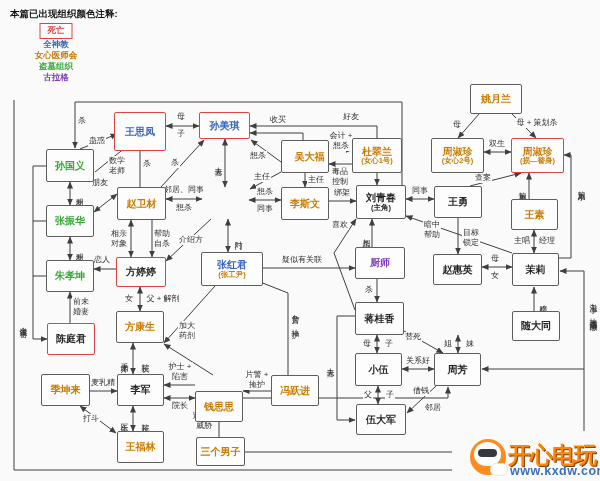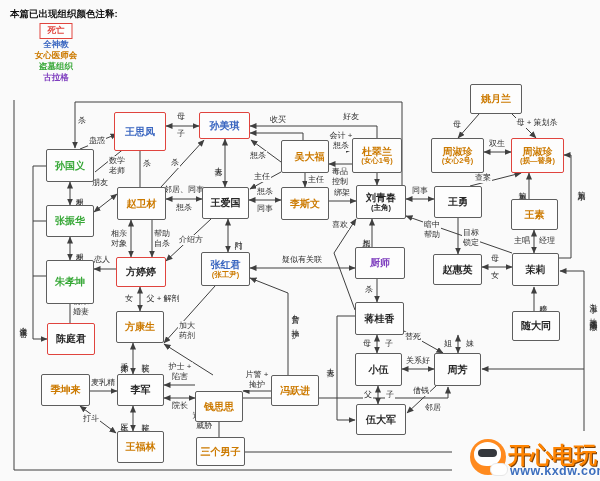--- a/index.html
+++ b/index.html
@@ -242,56 +242,53 @@
     <div class="node dead" style="left: 511px; top: 138px; width: 53px; height: 35px;">
       <div class="nlabel" style="color: rgb(204, 122, 0);">周淑珍</div>
       <div class="nsub" style="color: rgb(204, 122, 0);">(损—替身)</div>
     </div>
     <div class="node" style="left: 46px; top: 149px; width: 48px; height: 33px;">
       <div class="nlabel" style="color: rgb(56, 168, 56);">孙国义</div>
     </div>
     <div class="node" style="left: 117px; top: 187px; width: 49px; height: 33px;">
       <div class="nlabel" style="color: rgb(204, 122, 0);">赵卫材</div>
     </div>
-    <div class="node" style="left: 202px; top: 187px; width: 47px; height: 32px;">
-      <div class="nlabel" style="color: rgb(38, 38, 38);">王爱国</div>
-    </div>
     <div class="node" style="left: 281px; top: 187px; width: 48px; height: 33px;">
       <div class="nlabel" style="color: rgb(204, 122, 0);">李斯文</div>
     </div>
     <div class="node" style="left: 356px; top: 185px; width: 50px; height: 34px;">
       <div class="nlabel" style="color: rgb(38, 38, 38);">刘青春</div>
       <div class="nsub" style="color: rgb(38, 38, 38);">(主角)</div>
     </div>
     <div class="node" style="left: 434px; top: 186px; width: 48px; height: 32px;">
       <div class="nlabel" style="color: rgb(38, 38, 38);">王勇</div>
     </div>
     <div class="node" style="left: 511px; top: 199px; width: 47px; height: 31px;">
       <div class="nlabel" style="color: rgb(204, 122, 0);">王素</div>
     </div>
     <div class="node" style="left: 46px; top: 205px; width: 48px; height: 32px;">
       <div class="nlabel" style="color: rgb(56, 168, 56);">张振华</div>
     </div>
     <div class="node dead" style="left: 116px; top: 257px; width: 50px; height: 30px;">
       <div class="nlabel" style="color: rgb(38, 38, 38);">方婷婷</div>
     </div>
-    <div class="node" style="left: 201px; top: 252px; width: 49px; height: 34px;">
+    <div class="node" style="left: 201px; top: 252px; width: 62px; height: 34px;">
       <div class="nlabel" style="color: rgb(58, 102, 192);">张红君</div>
       <div class="nsub" style="color: rgb(204, 122, 0);">(张工尹)</div>
     </div>
     <div class="node" style="left: 355px; top: 247px; width: 50px; height: 32px;">
       <div class="nlabel" style="color: rgb(127, 63, 191);">厨师</div>
     </div>
     <div class="node" style="left: 433px; top: 254px; width: 49px; height: 31px;">
       <div class="nlabel" style="color: rgb(38, 38, 38);">赵惠英</div>
     </div>
     <div class="node" style="left: 512px; top: 253px; width: 47px; height: 33px;">
       <div class="nlabel" style="color: rgb(38, 38, 38);">茉莉</div>
     </div>
-    <div class="node" style="left: 46px; top: 260px; width: 48px; height: 44px;">
+    <div class="node" style="left: 46px; top: 260px; width: 48px; height: 32px;">
       <div class="nlabel" style="color: rgb(56, 168, 56);">朱孝坤</div>
     </div>
     <div class="node" style="left: 116px; top: 311px; width: 48px; height: 32px;">
       <div class="nlabel" style="color: rgb(204, 122, 0);">方康生</div>
     </div>
     <div class="node" style="left: 355px; top: 302px; width: 49px; height: 33px;">
       <div class="nlabel" style="color: rgb(38, 38, 38);">蒋桂香</div>
     </div>
     <div class="node" style="left: 512px; top: 311px; width: 48px; height: 30px;">
       <div class="nlabel" style="color: rgb(38, 38, 38);">随大同</div>

